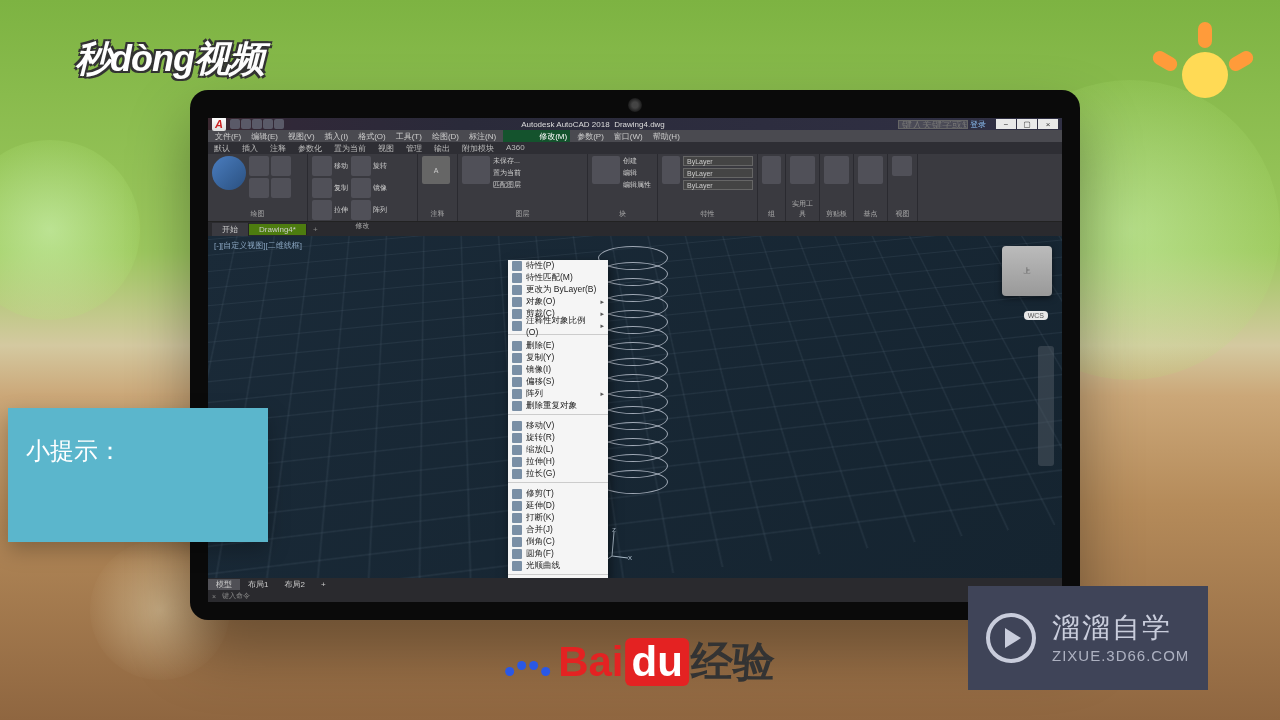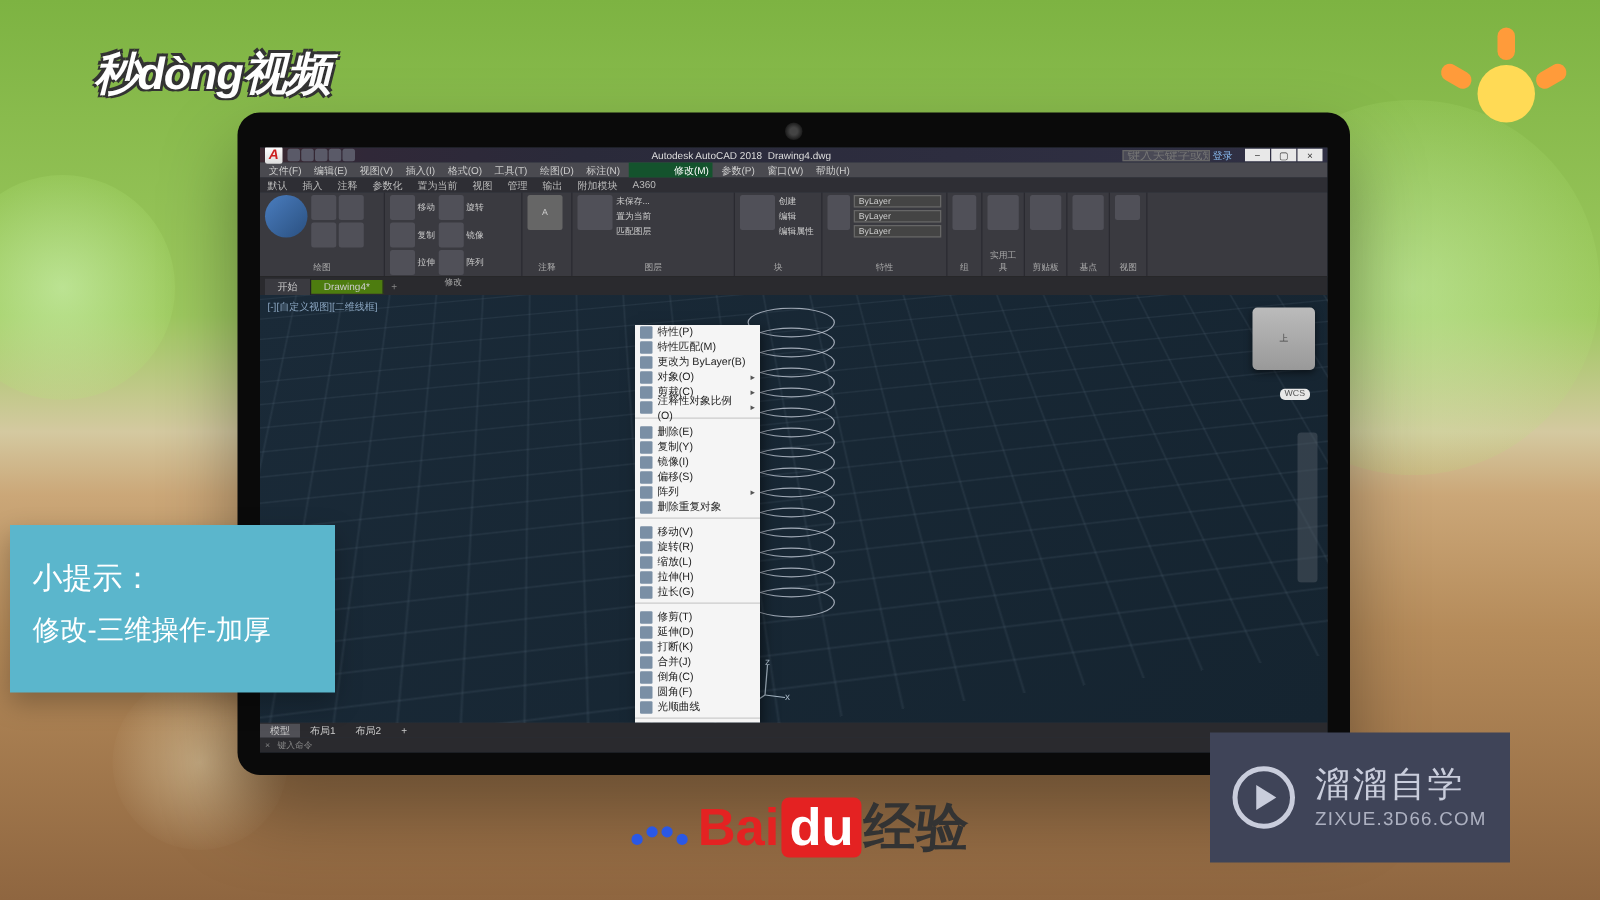--- a/index.html
+++ b/index.html
@@ -247,21 +247,21 @@
       padding: 0 4px;
       justify-content: space-between;
     }
     .statusbar .cmd { flex:1; padding-left: 6px; }
     .statusbar .right-stat { display:flex; gap:3px; }
     .stat-ico { width:9px; height:9px; }
 
     
     .tooltip-box {
       position: absolute;
-      left: 8px; top: 420px;
+      left: 8px; top: 408px;
       width: 260px; height: 134px;
       background: #5bb6cc;
       color: #fff;
       font-size: 22px;
       padding: 24px 18px;
       line-height: 1.6;
       box-shadow: 0 8px 20px rgba(0,0,0,0.25);
     }
     .tooltip-box .tip-title { font-size: 24px; margin-bottom:4px; }
 
@@ -688,21 +688,20 @@
         <div class="stat-ico" style="background:#888;"></div>
         <div class="stat-ico" style="background:#888;"></div>
       </div>
     </div>
 
   </div>
 </div>
 
 <div class="tooltip-box">
   <div class="tip-title">小提示：</div>
-  <div>修改-三维操作-加厚</div>
 </div>
 
 <div class="baidu-logo">
   <div class="baidu-paw">
     <i></i>
       <i style="margin-bottom:6px;"></i>
       <i style="margin-bottom:6px;"></i>
       <i></i>
   </div>
   <span class="bai">Bai</span>

